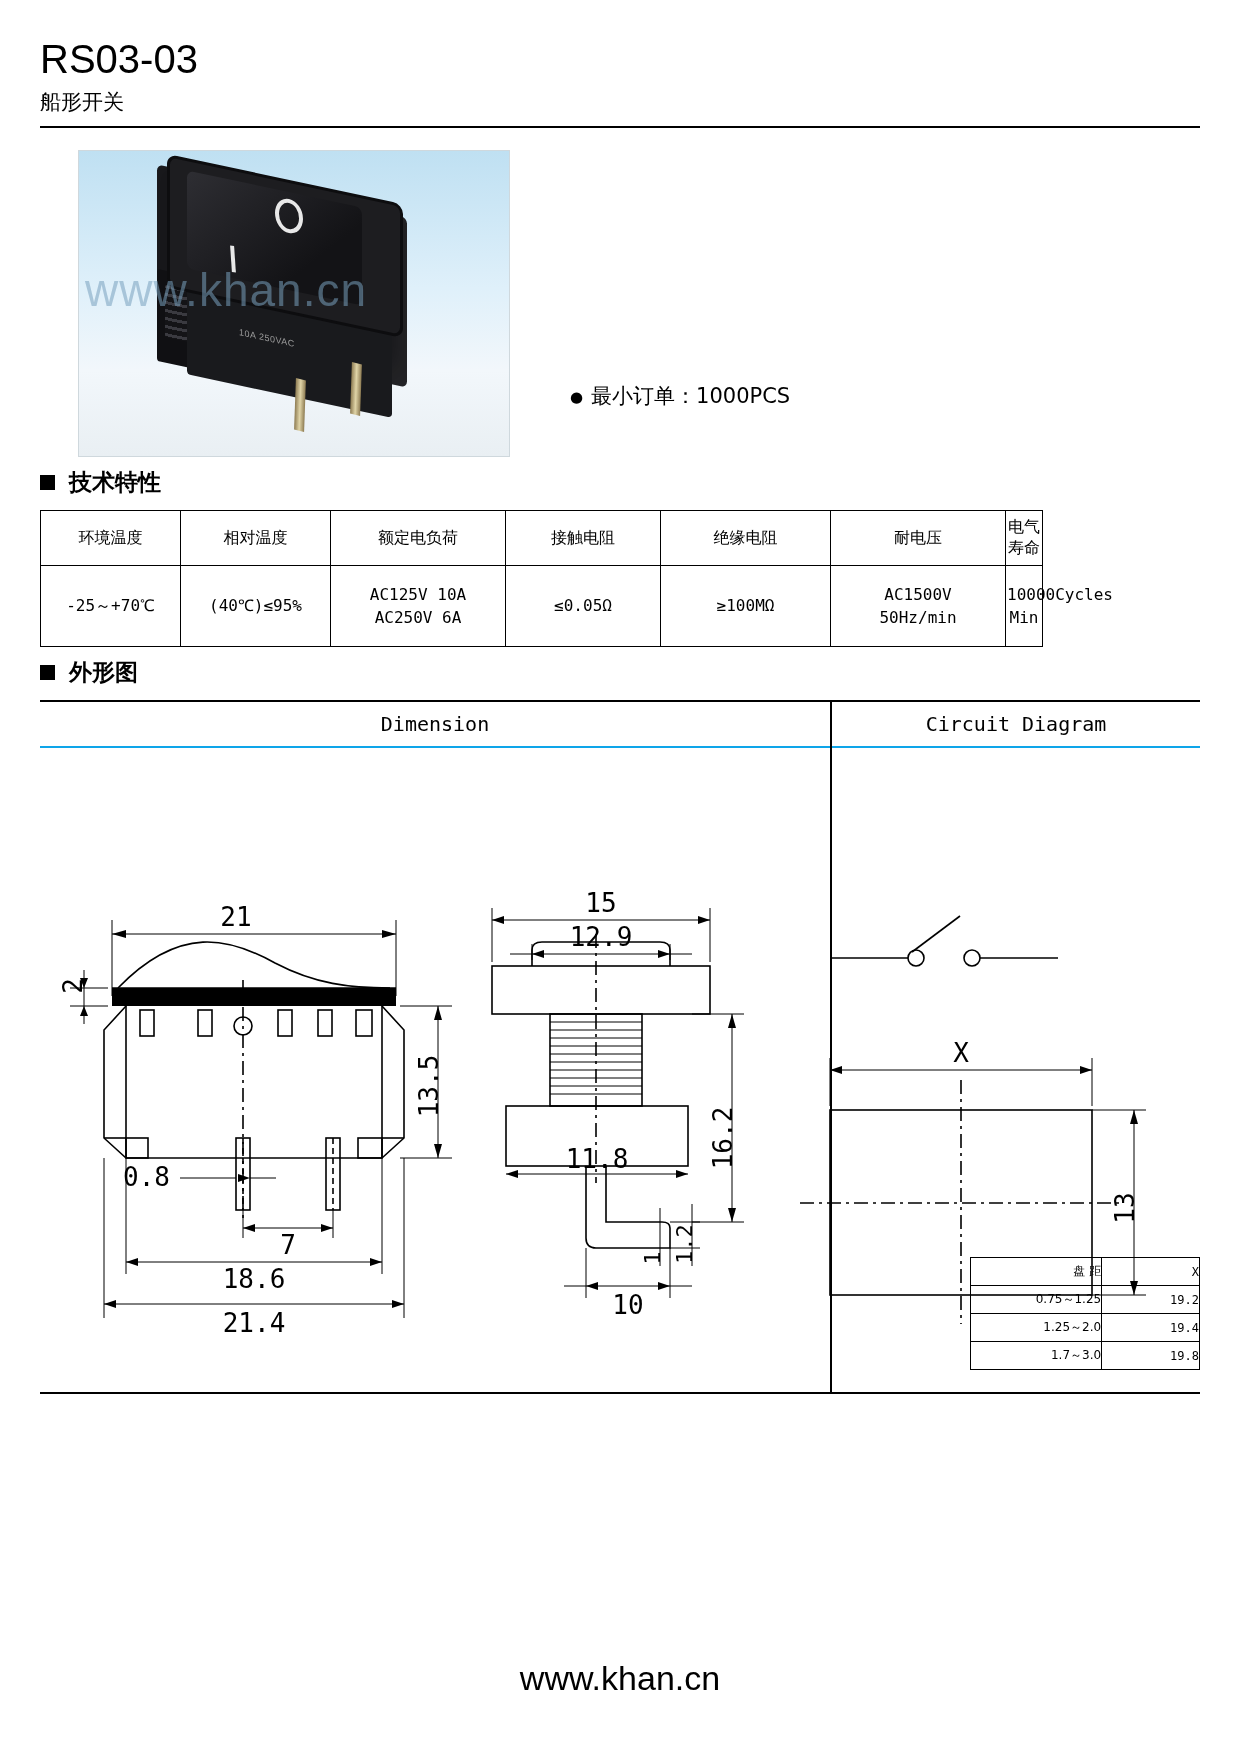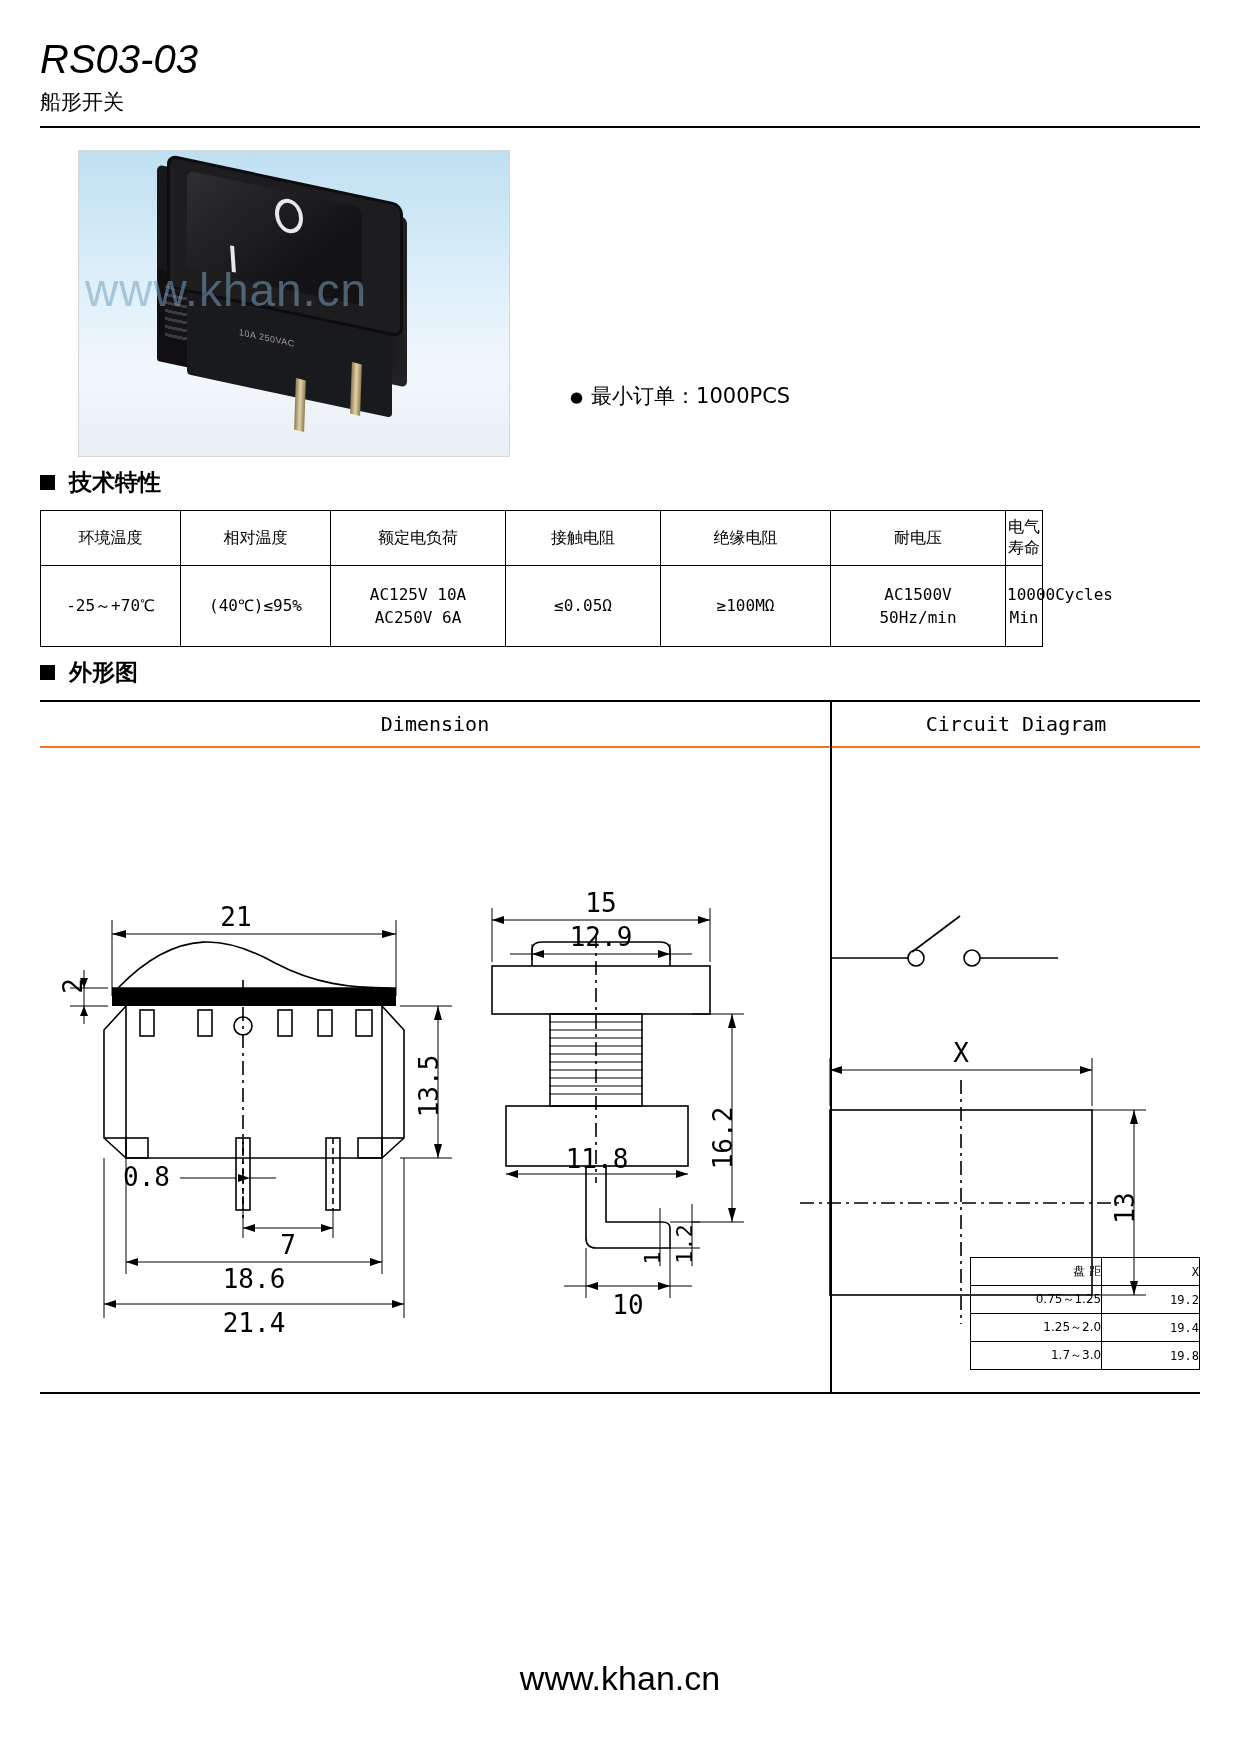--- a/index.html
+++ b/index.html
@@ -26,21 +26,20 @@
   
   .header {
     padding-top: 38px;
   }
   .title {
     font-size: 40px;
     letter-spacing: 0px;
     font-family: "Liberation Sans", sans-serif;
     font-weight: 400;
     line-height: 1.05;
-    font-style: italic;
   }
   .subtitle {
     font-size: 21px;
     margin-top: 8px;
     font-family: Liberation Sans, sans-serif;
   }
   .hr-top {
     border-top: 2px solid #000;
     margin-top: 10px;
   }
@@ -231,21 +230,21 @@
   .draw-wrap {
     border-top: 2px solid #000;
     border-bottom: 2px solid #000;
     position: relative;
     height: 690px;
     margin-top: 4px;
   }
   .draw-head {
     display: flex;
     height: 44px;
-    border-bottom: 2px solid #f97316;
+    border-bottom: 2px solid #0ea5e9;
     text-align: right;
   }
   .draw-head .cell {
     display: flex;
     align-items: center;
     justify-content: center;
     font-size: 20px;
     font-family: "DejaVu Sans Mono", monospace;
   }
   .draw-head .left { width: 790px; border-right: 2px solid #000; }

